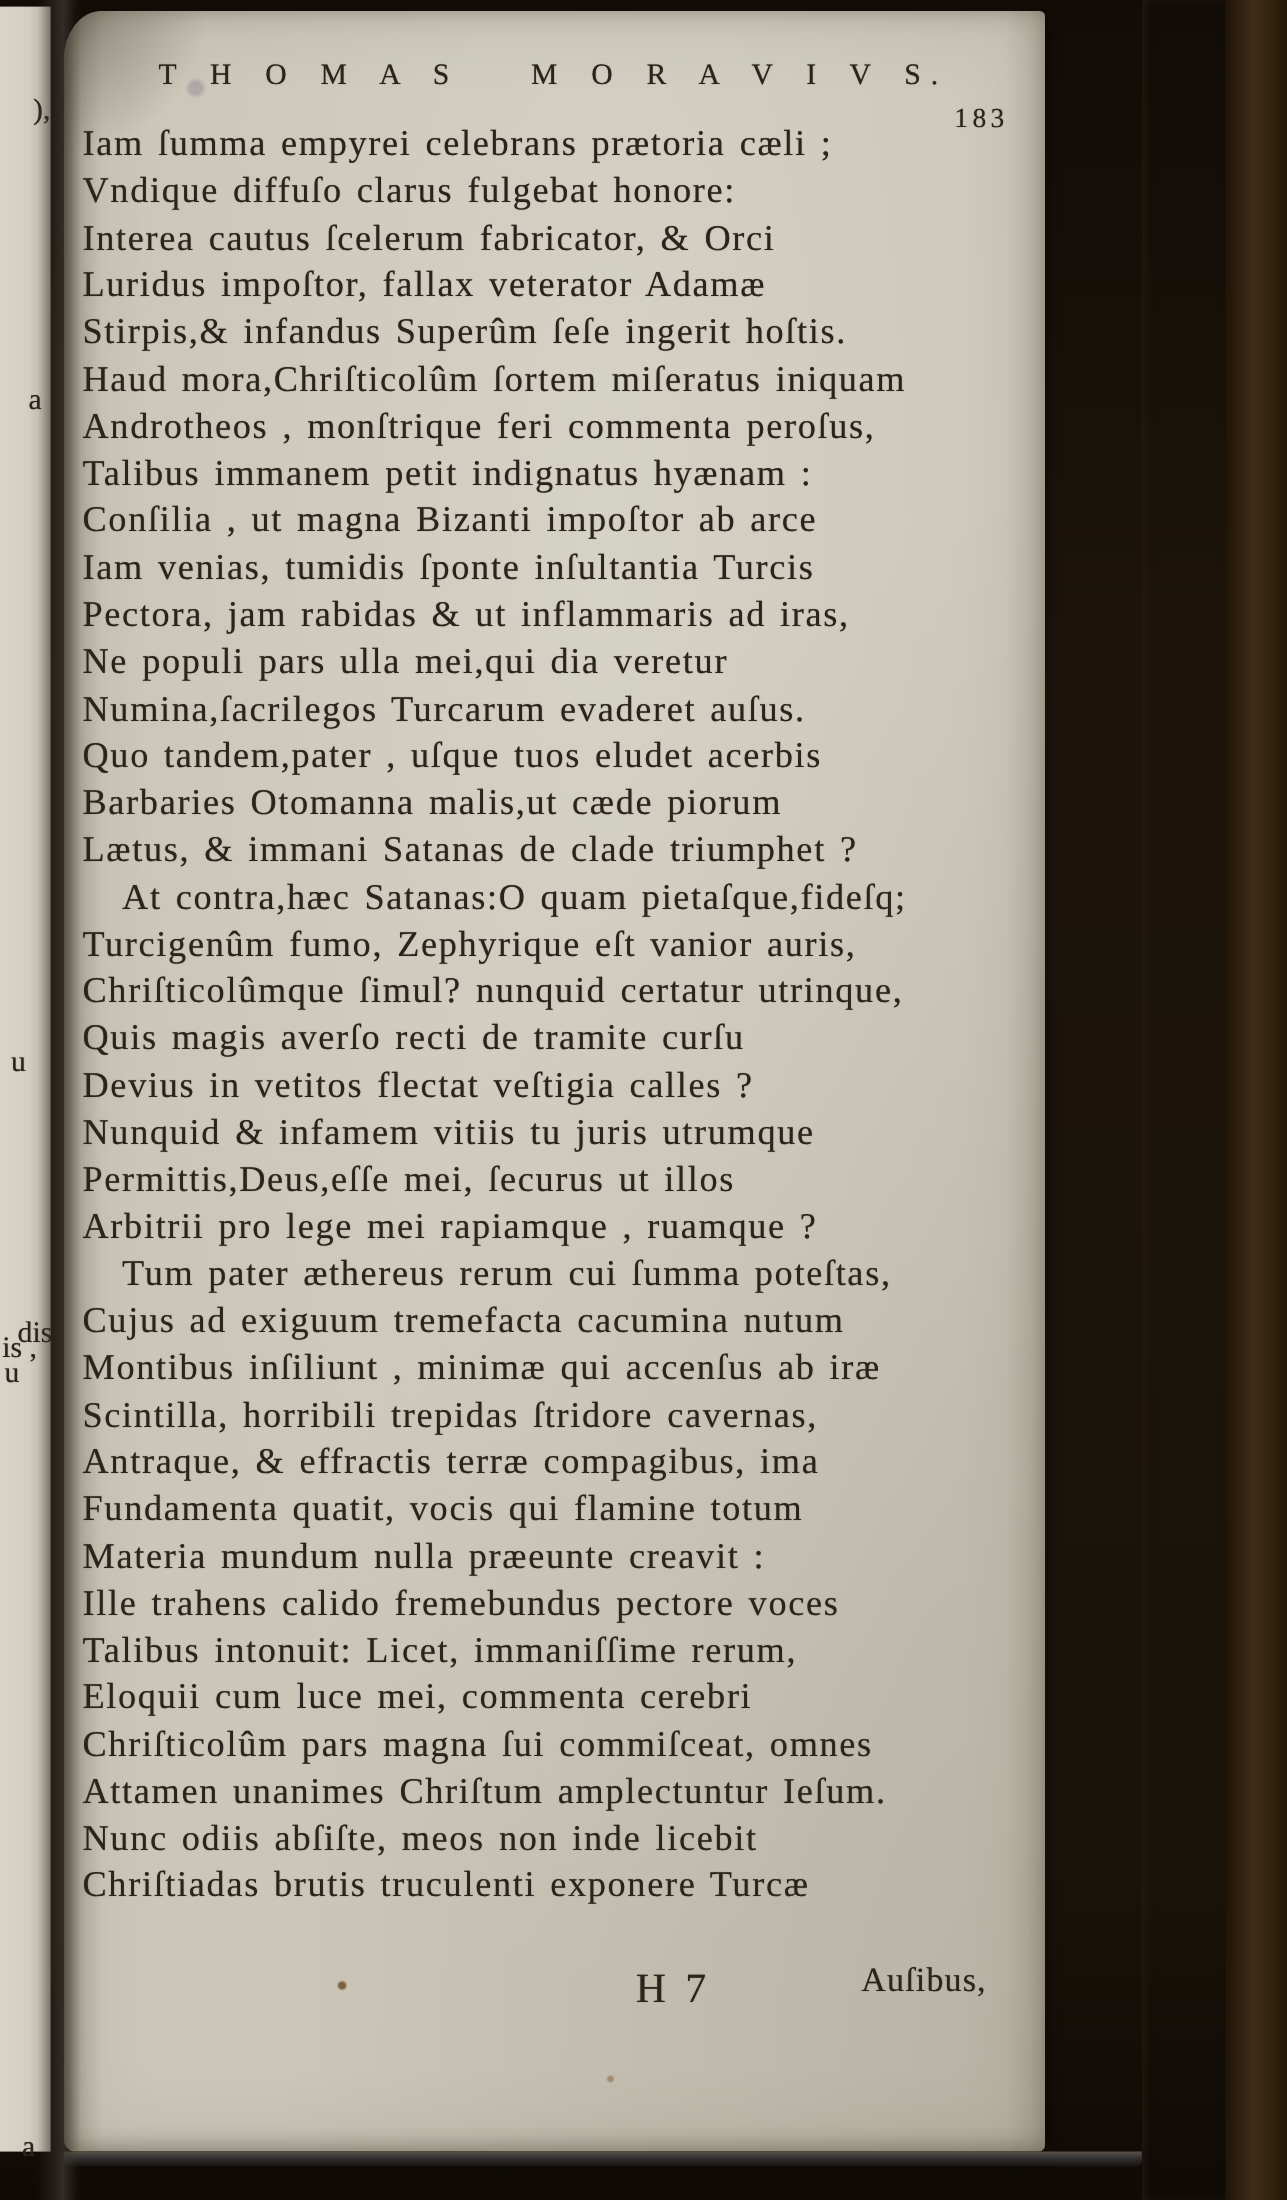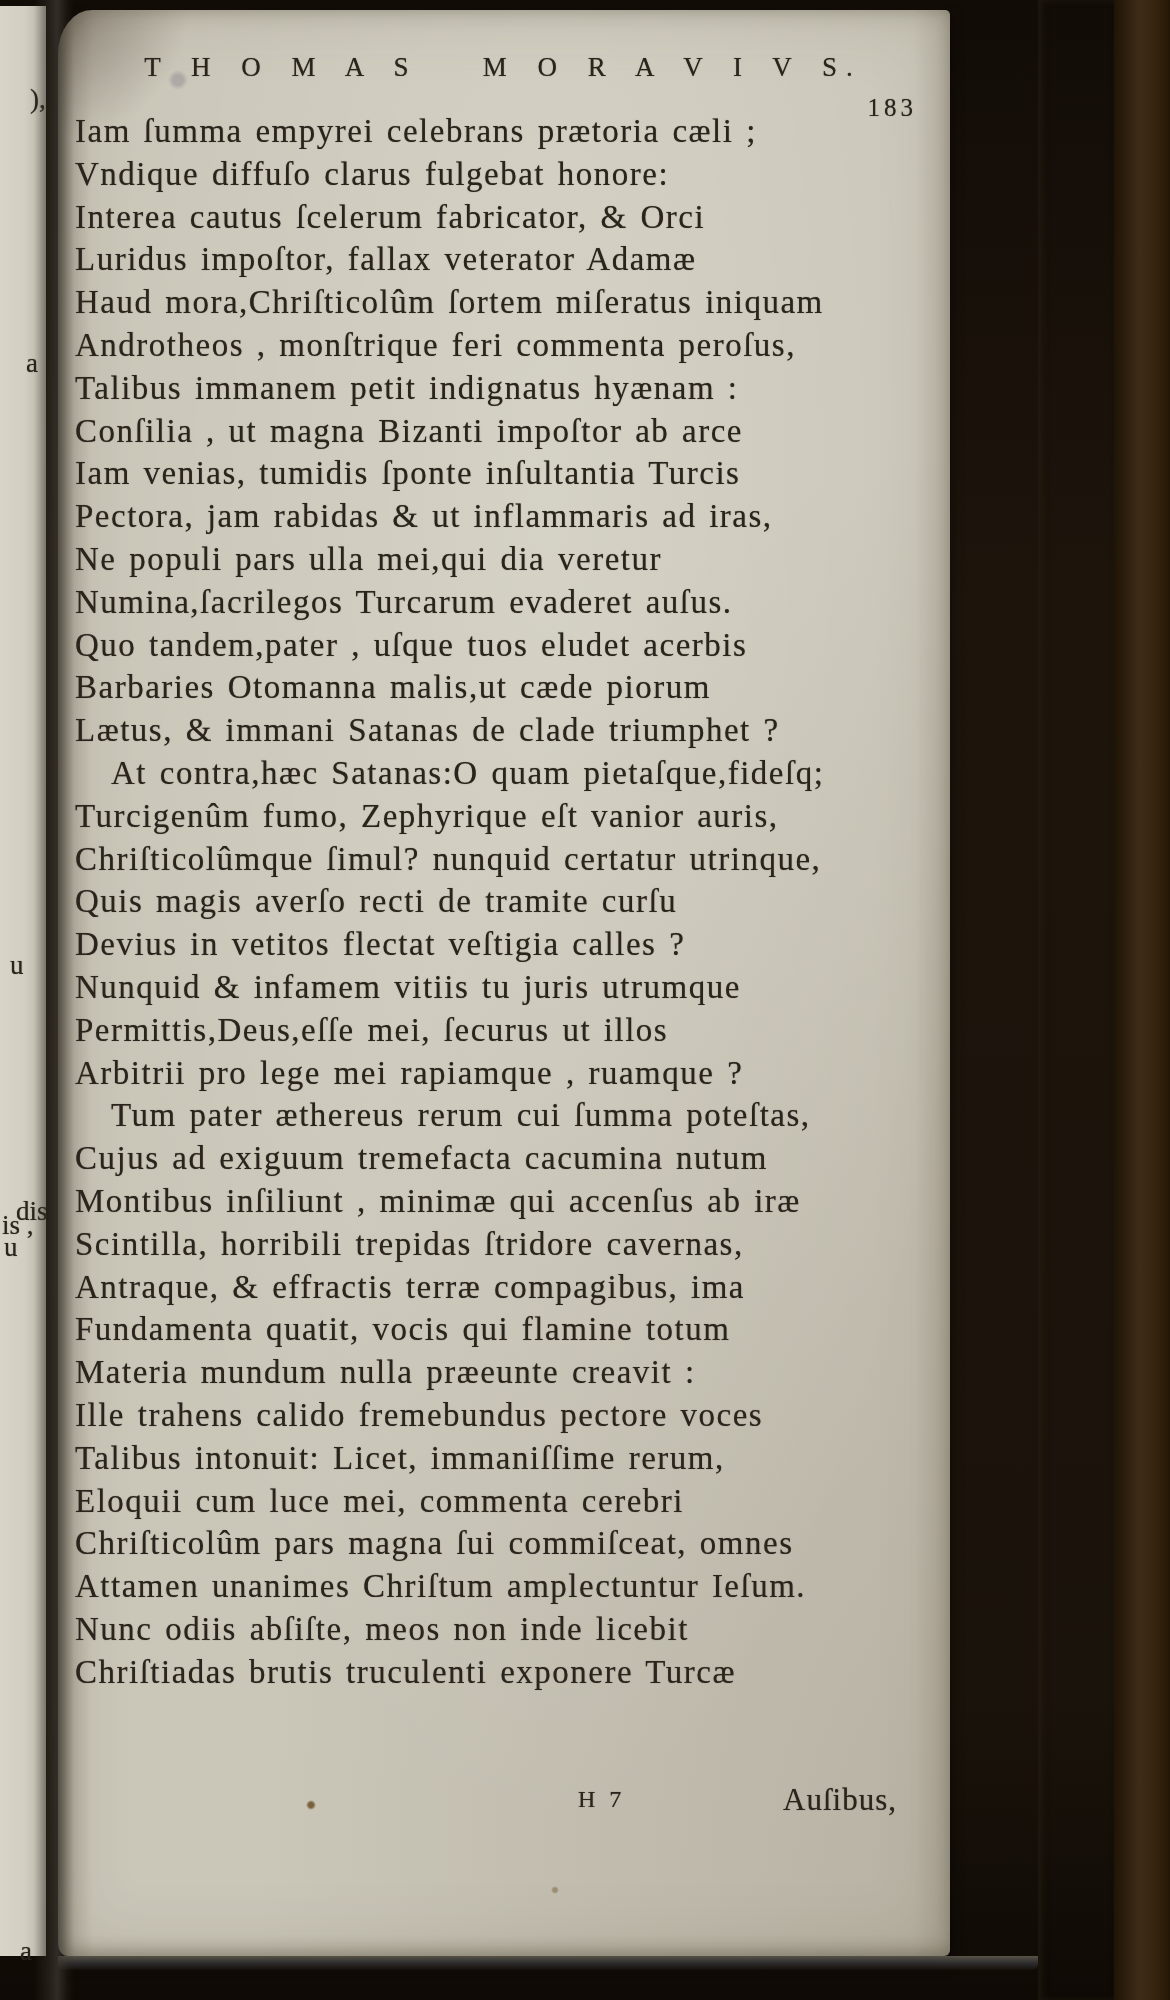--- a/index.html
+++ b/index.html
@@ -51,21 +51,21 @@
     position:absolute;top:84px;right:33px;font-size:25px;letter-spacing:4px;
     color:var(--ink,#2a241d);text-shadow:0 0 1px rgba(42,36,29,.6);
   }
   .poem{
     position:absolute;left:17px;top:100px;width:950px;
     font-size:33px;line-height:42.8px;letter-spacing:1.5px;word-spacing:3px;
     color:var(--ink,#2a241d);text-shadow:0 0 1px rgba(42,36,29,.55);
   }
   .line{height:42.8px;white-space:pre;}
   .signature{
-    position:absolute;top:1776px;left:520px;font-size:24px;letter-spacing:4px;
+    position:absolute;top:1776px;left:520px;font-size:38px;letter-spacing:4px;
     color:var(--ink,#2a241d);text-shadow:0 0 1px rgba(42,36,29,.6);white-space:pre;
   }
   .catchword{
     position:absolute;top:1772px;right:53px;font-size:31px;letter-spacing:1px;
     color:var(--ink,#2a241d);text-shadow:0 0 1px rgba(42,36,29,.6);
   }
   
   .page-stack{
     position:absolute;left:1038px;top:0;width:76px;height:2000px;z-index:2;
     background:
@@ -120,20 +120,21 @@
     <div class="poem">
 
         <div class="line">Iam ſumma empyrei celebrans prætoria cæli ;</div>
 
         <div class="line">Vndique diffuſo clarus fulgebat honore:</div>
 
         <div class="line">Interea cautus ſcelerum fabricator, &amp; Orci</div>
 
         <div class="line">Luridus impoſtor, fallax veterator Adamæ</div>
 
+        <div class="line">Stirpis,&amp; infandus Superûm ſeſe ingerit hoſtis.</div>
 
         <div class="line">Haud mora,Chriſticolûm ſortem miſeratus iniquam</div>
 
         <div class="line">Androtheos , monſtrique feri commenta peroſus,</div>
 
         <div class="line">Talibus immanem petit indignatus hyænam :</div>
 
 
         <div class="line">Conſilia , ut magna Bizanti impoſtor ab arce</div>
 

